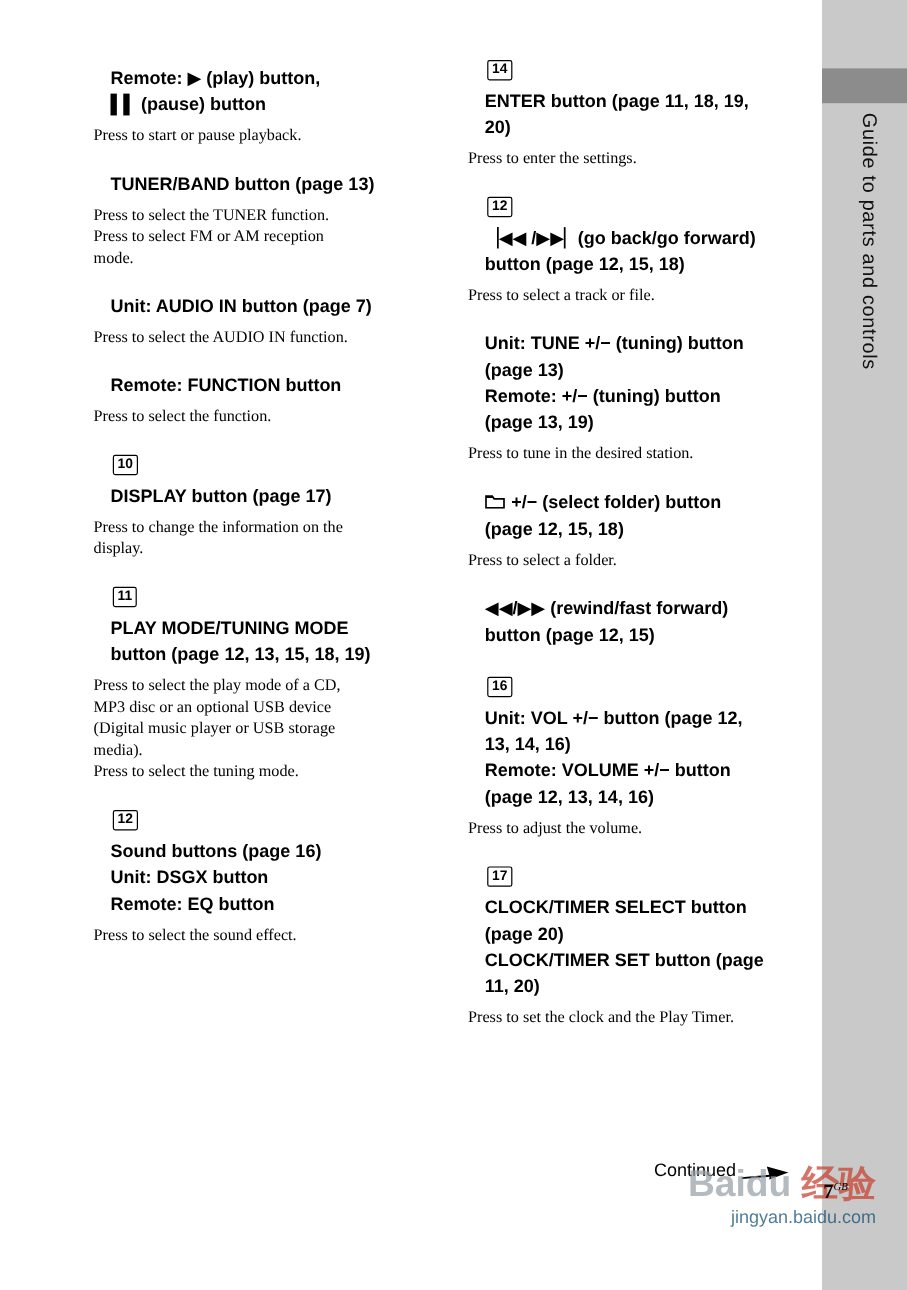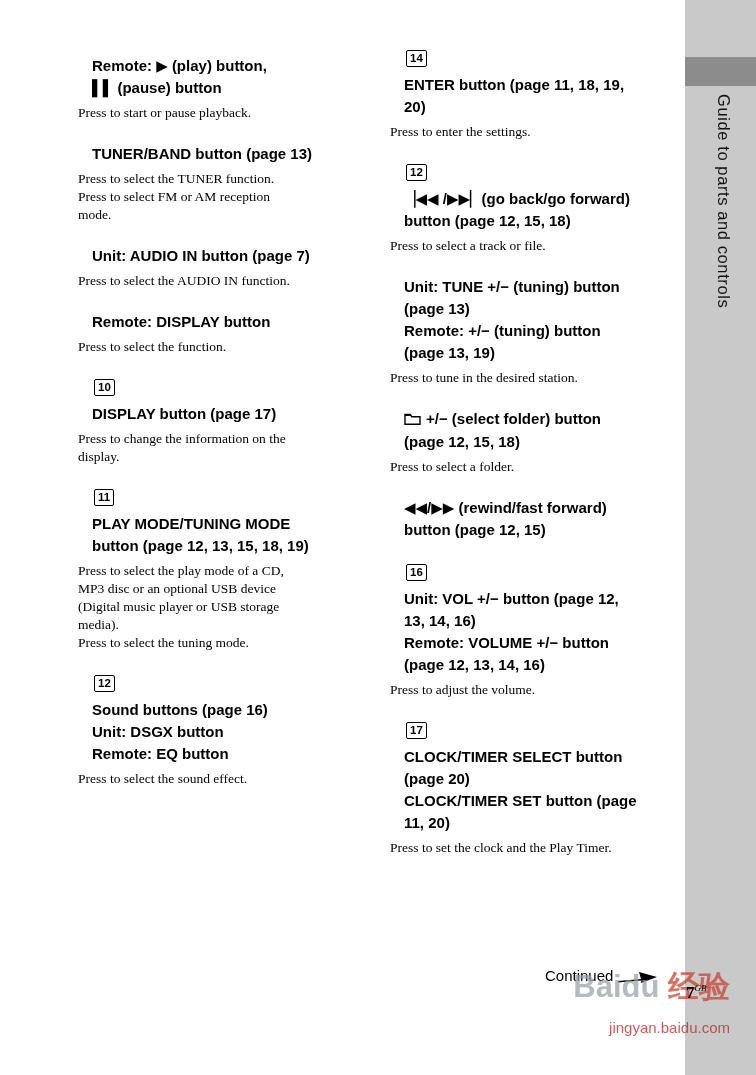--- a/index.html
+++ b/index.html
@@ -58,21 +58,21 @@
     font-family:"Liberation Serif","DejaVu Serif",serif;
     font-weight:bold; font-size:17px;
   }
   .pagenum sup { font-size:9px; font-weight:normal;font-style:italic; }
   
   .wm { position:absolute; right:26px; top:968px; z-index:5; text-align:right; opacity:0.72; }
   .wm-line1 { font-family:"Liberation Sans","DejaVu Sans",sans-serif; font-weight:bold; font-size:31px; line-height:38px; }
   .wm-bai { color:#97a0a9; }
   .wm-du  { color:#97a0a9; }
   .wm-jy  { color:#c5402e; }
-  .wm-line2 { font-family:"Liberation Sans","DejaVu Sans",sans-serif; font-size:15px; color:#b91c1c; margin-top:13px; }
+  .wm-line2 { font-family:"Liberation Sans","DejaVu Sans",sans-serif; font-size:15px; color:#0c4a6e; margin-top:0; }
 </style>
 </head>
 <body>
 
 <div class="strip"></div>
 <div class="strip-tab"></div>
 <div class="strip-label">Guide to parts and controls</div>
 
 <div class="col col-left">
 
@@ -88,21 +88,21 @@
 Press to select FM or AM reception
 mode.</p>
   </section>
 
   <section class="entry">
     <h3 class="h">Unit: AUDIO IN button (page 7)</h3>
     <p class="b">Press to select the AUDIO IN function.</p>
   </section>
 
   <section class="entry">
-    <h3 class="h">Remote: DISPLAY button</h3>
+    <h3 class="h">Remote: FUNCTION button</h3>
     <p class="b">Press to select the function.</p>
   </section>
 
   <section class="entry">
     <div class="numbox">10</div>
     <h3 class="h">DISPLAY button (page 17)</h3>
     <p class="b">Press to change the information on the
 display.</p>
   </section>
 

